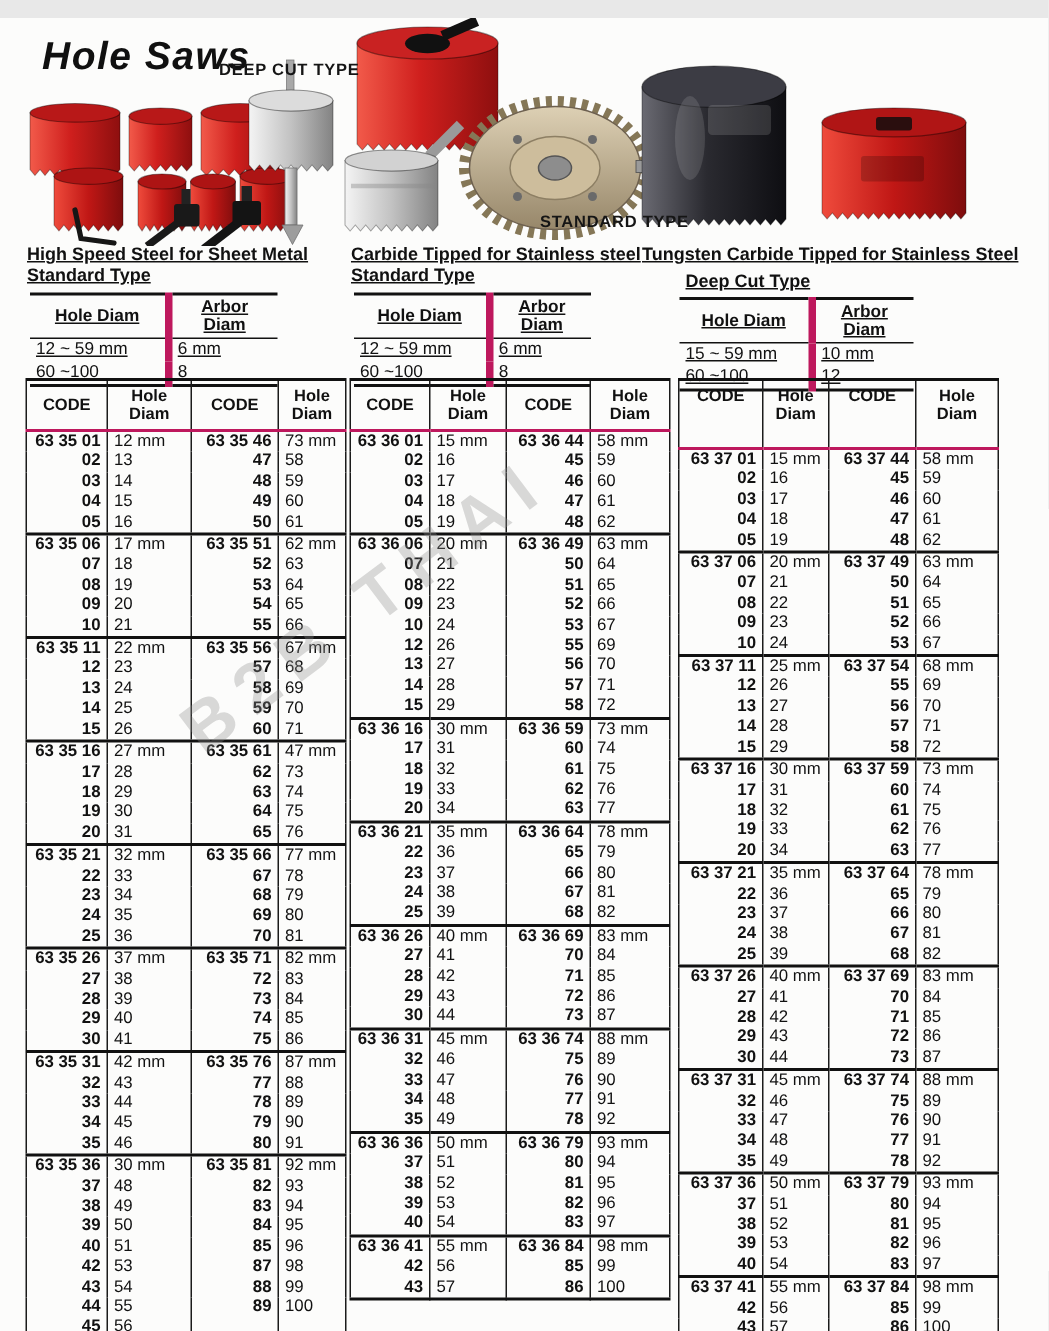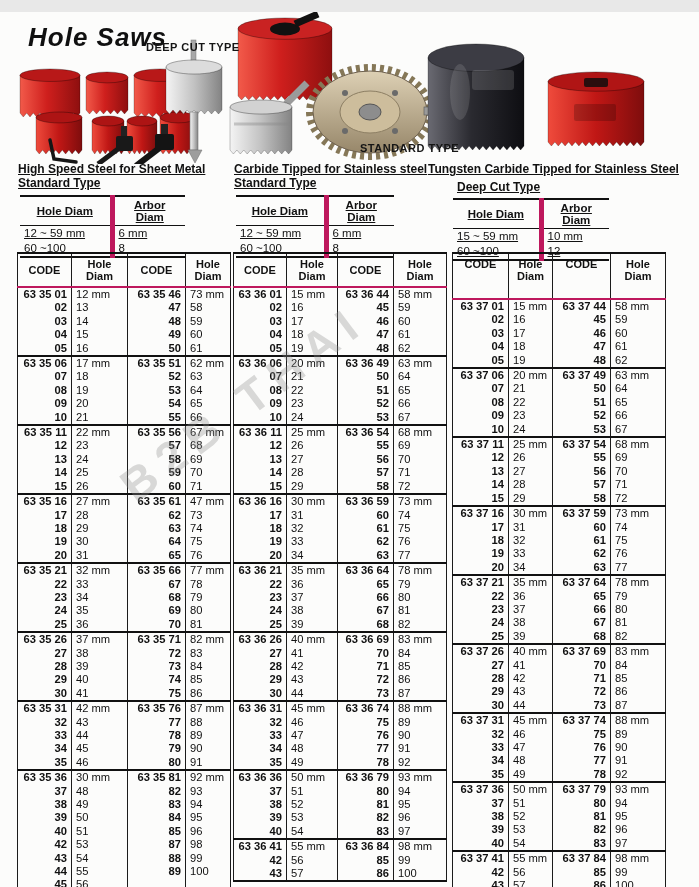--- a/index.html
+++ b/index.html
@@ -564,26 +564,20 @@
           <td class="diam">23</td>
           <td class="code">52</td>
           <td class="diam">66</td>
         </tr>
         <tr class="">
           <td class="code">10</td>
           <td class="diam">24</td>
           <td class="code">53</td>
           <td class="diam">67</td>
         </tr>
-        <tr class="blk-start">
-          <td class="code">63 36 11</td>
-          <td class="diam">25 mm</td>
-          <td class="code">63 36 54</td>
-          <td class="diam">68 mm</td>
-        </tr>
         <tr class="">
           <td class="code">12</td>
           <td class="diam">26</td>
           <td class="code">55</td>
           <td class="diam">69</td>
         </tr>
         <tr class="">
           <td class="code">13</td>
           <td class="diam">27</td>
           <td class="code">56</td>

